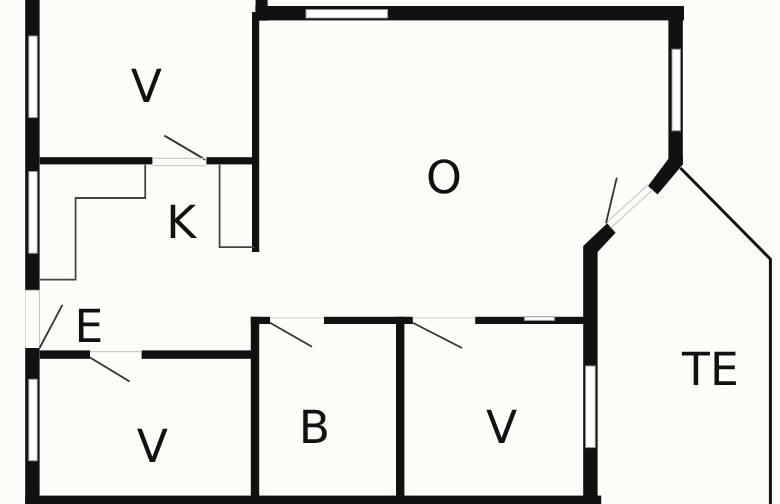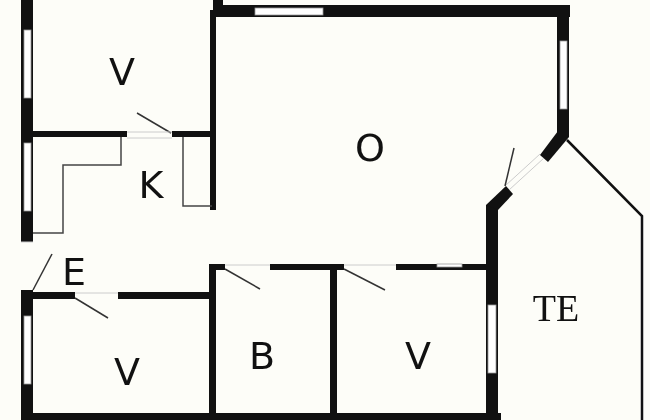--- a/index.html
+++ b/index.html
@@ -104,13 +104,13 @@
   </g>
 </svg>
 
 <div class="label" style="left:122px;top:72px;">V</div>
 <div class="label" style="left:151px;top:185px;">K</div>
 <div class="label" style="left:370px;top:148px;">O</div>
 <div class="label" style="left:74px;top:272px;">E</div>
 <div class="label" style="left:127px;top:372px;">V</div>
 <div class="label" style="left:262px;top:356px;">B</div>
 <div class="label" style="left:418px;top:356px;">V</div>
-<div class="label" style="left:556px;top:308px;font-family:Liberation Serif, serif;">TE</div>
+<div class="label" style="left:592px;top:308px;">TE</div>
 
 </body></html>

